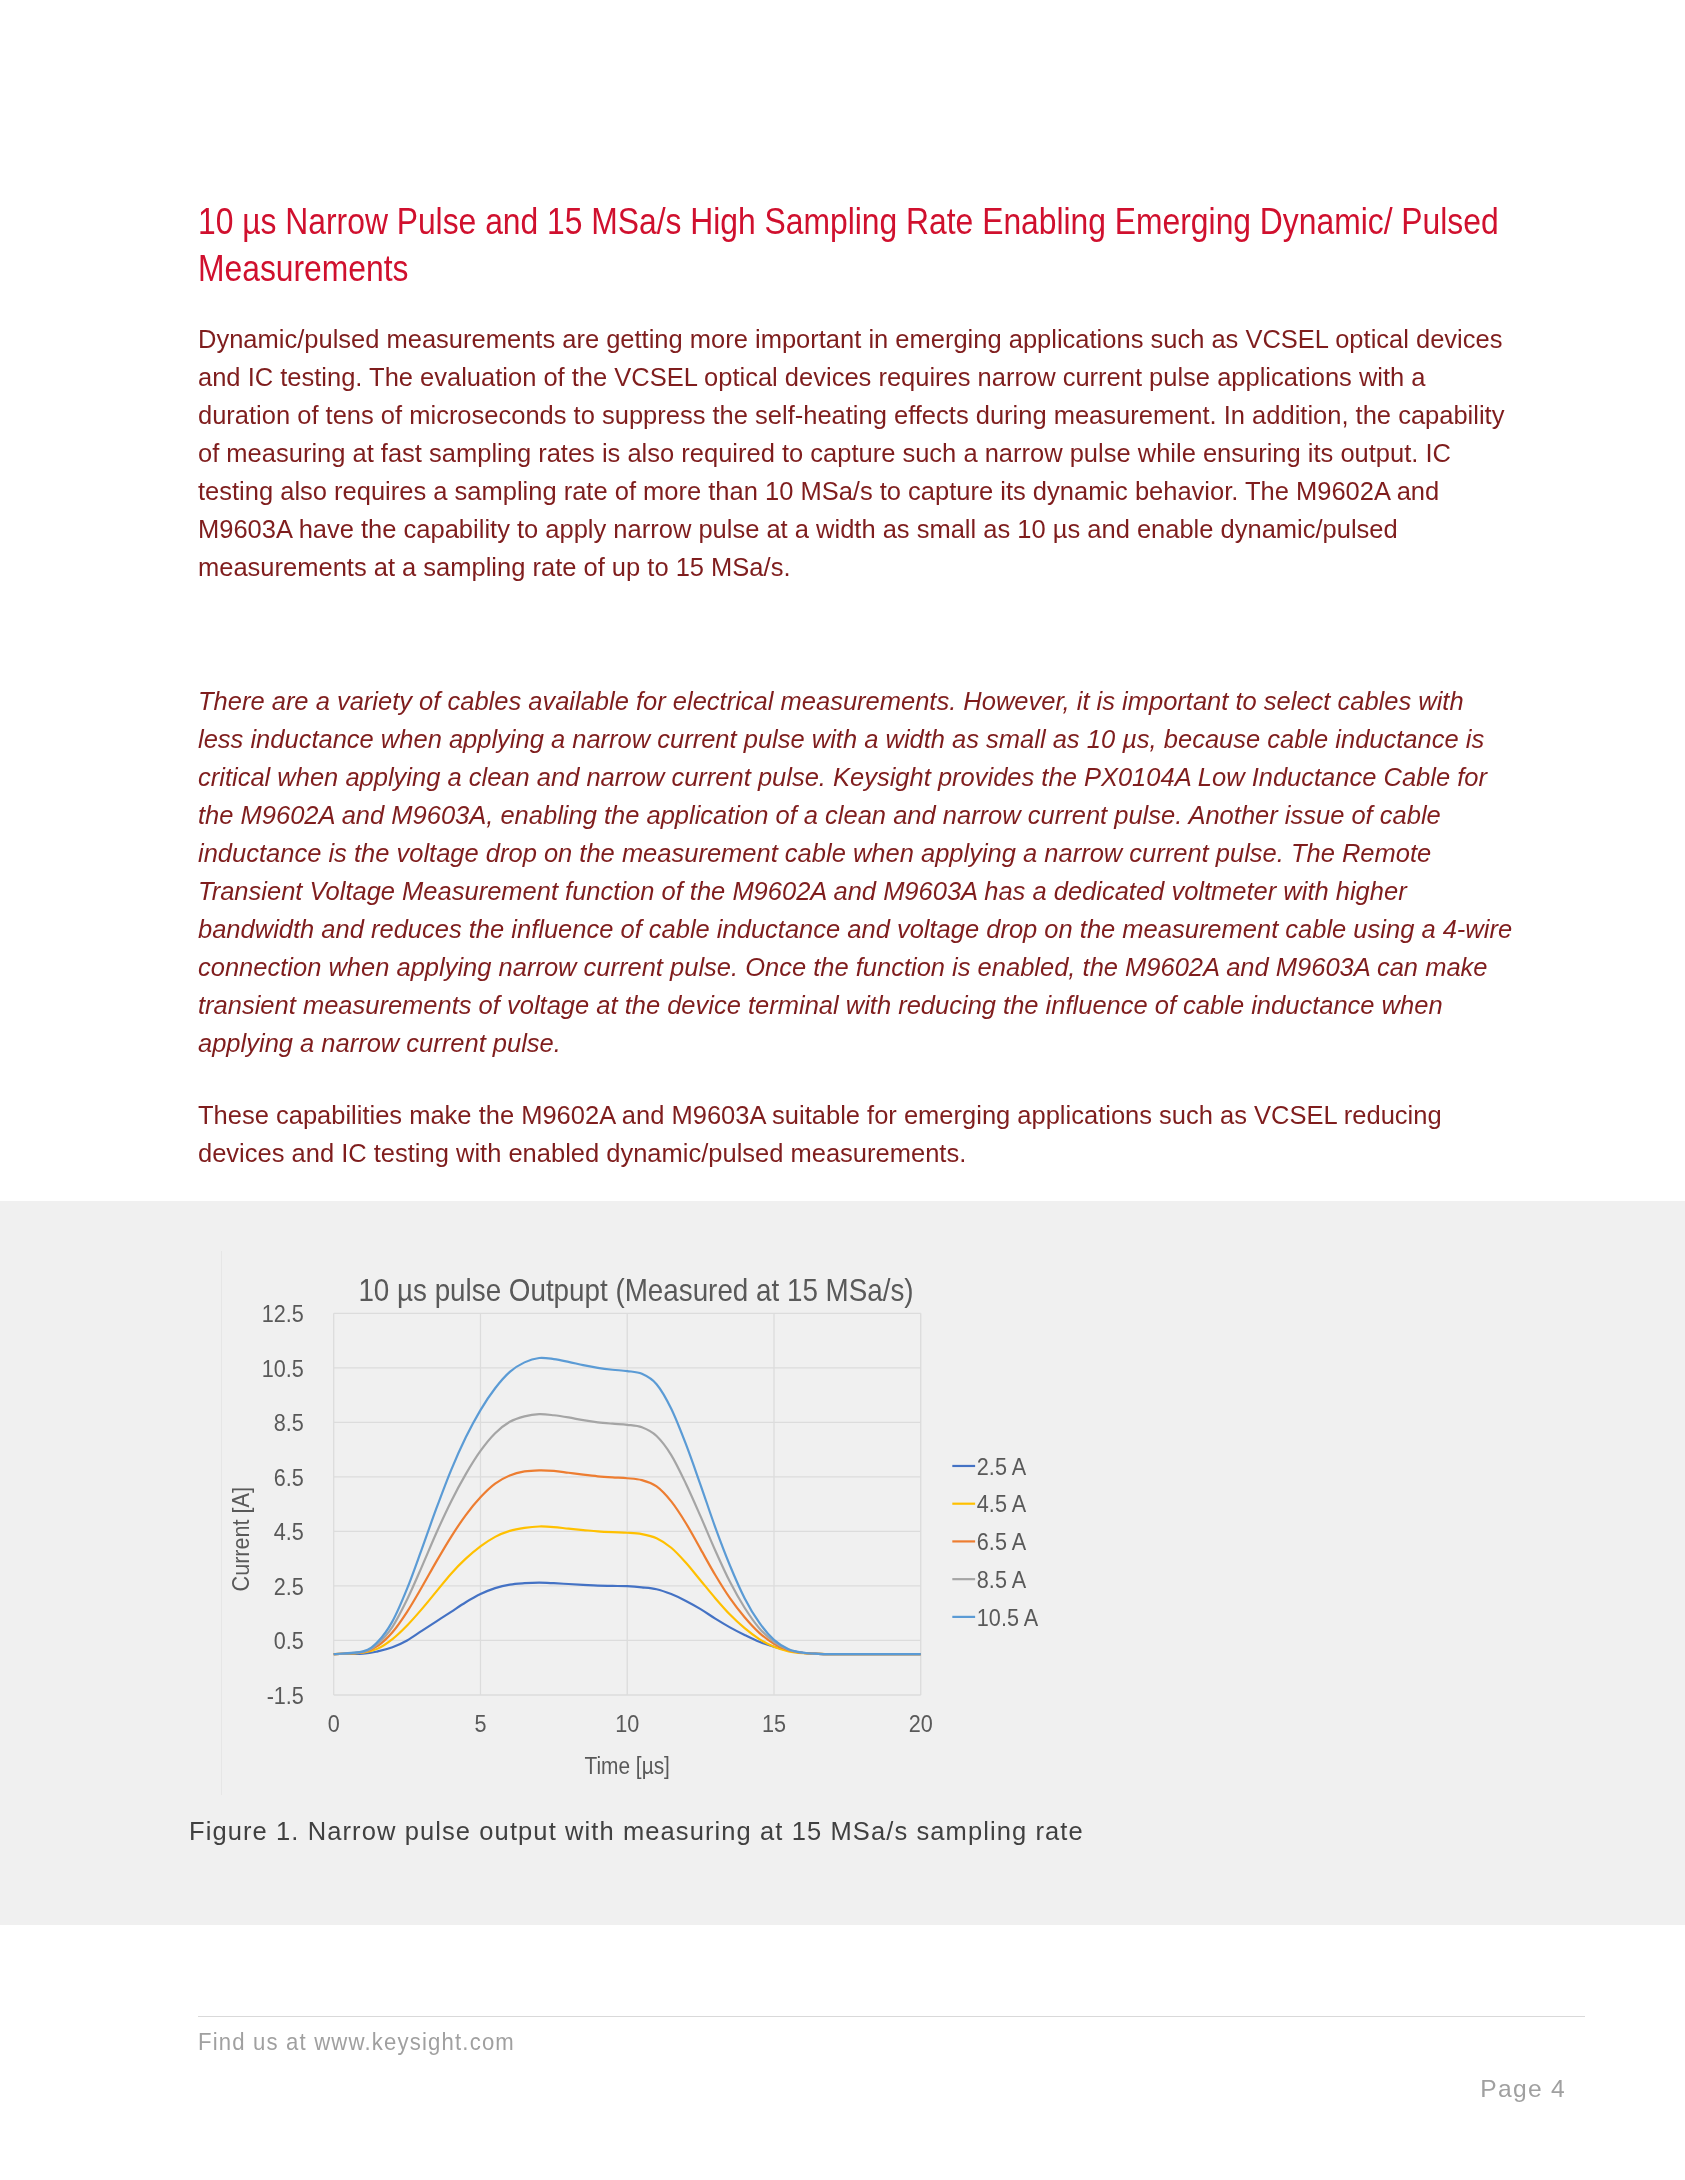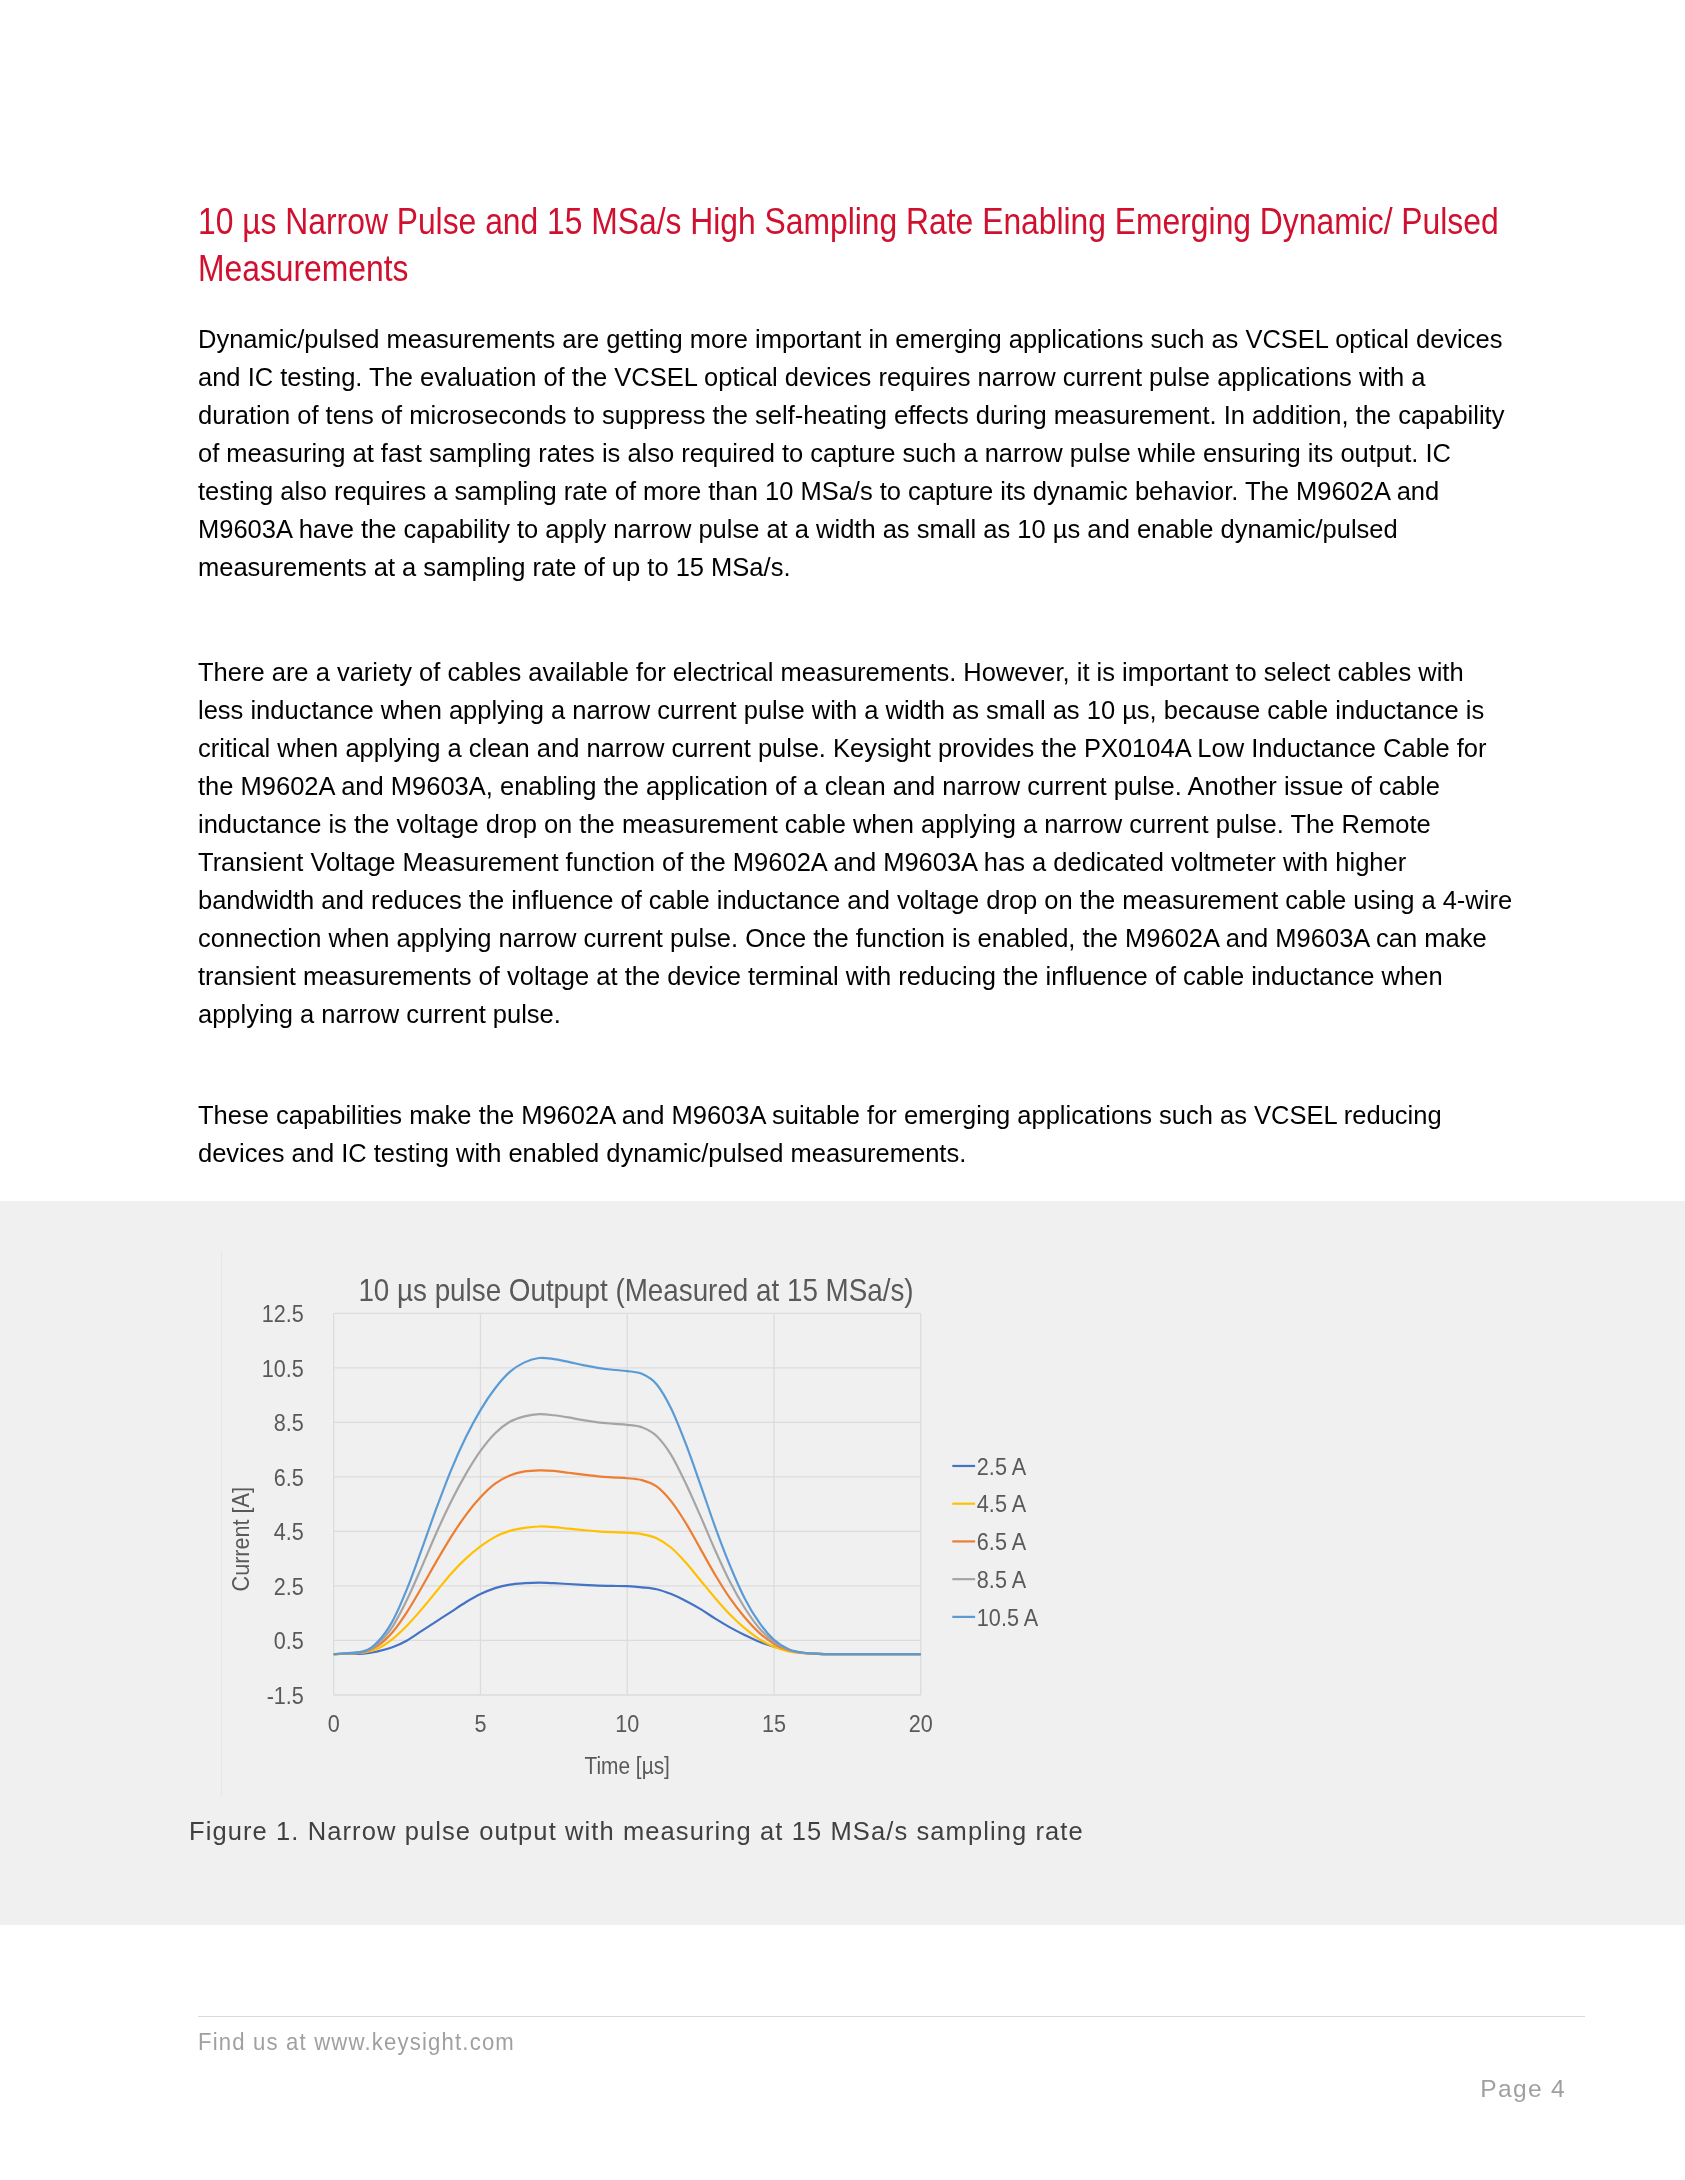--- a/index.html
+++ b/index.html
@@ -15,25 +15,25 @@
     color: #d0102e;
     font-family: "Liberation Sans", sans-serif;
     font-size: 37px; line-height: 47px;
     transform: scaleX(0.86); transform-origin: left top;
     width: 1531px;
     margin: 0; font-weight: normal;
   }
   .body-text {
     position: absolute; left: 198px; width: 1317px;
     font-size: 25.5px; line-height: 38px;
-    color: #000000;
+    color: #7f1d1d;
     margin: 0;
   }
   #para1 { top: 320px; }
-  #para2 { top: 653px; }
+  #para2 { top: 682px; font-style: italic; }
   #para3 { top: 1096px; }
 
   .figure-band {
     position: absolute; left: 0; top: 1201px; width: 1685px; height: 724px;
     background: #f0f0f0;
   }
   .chart-frame {
     position: absolute; left: 221px; top: 1251px; width: 878px; height: 544px;
     border-left: 0.9px solid #e6e6e6;
   }

